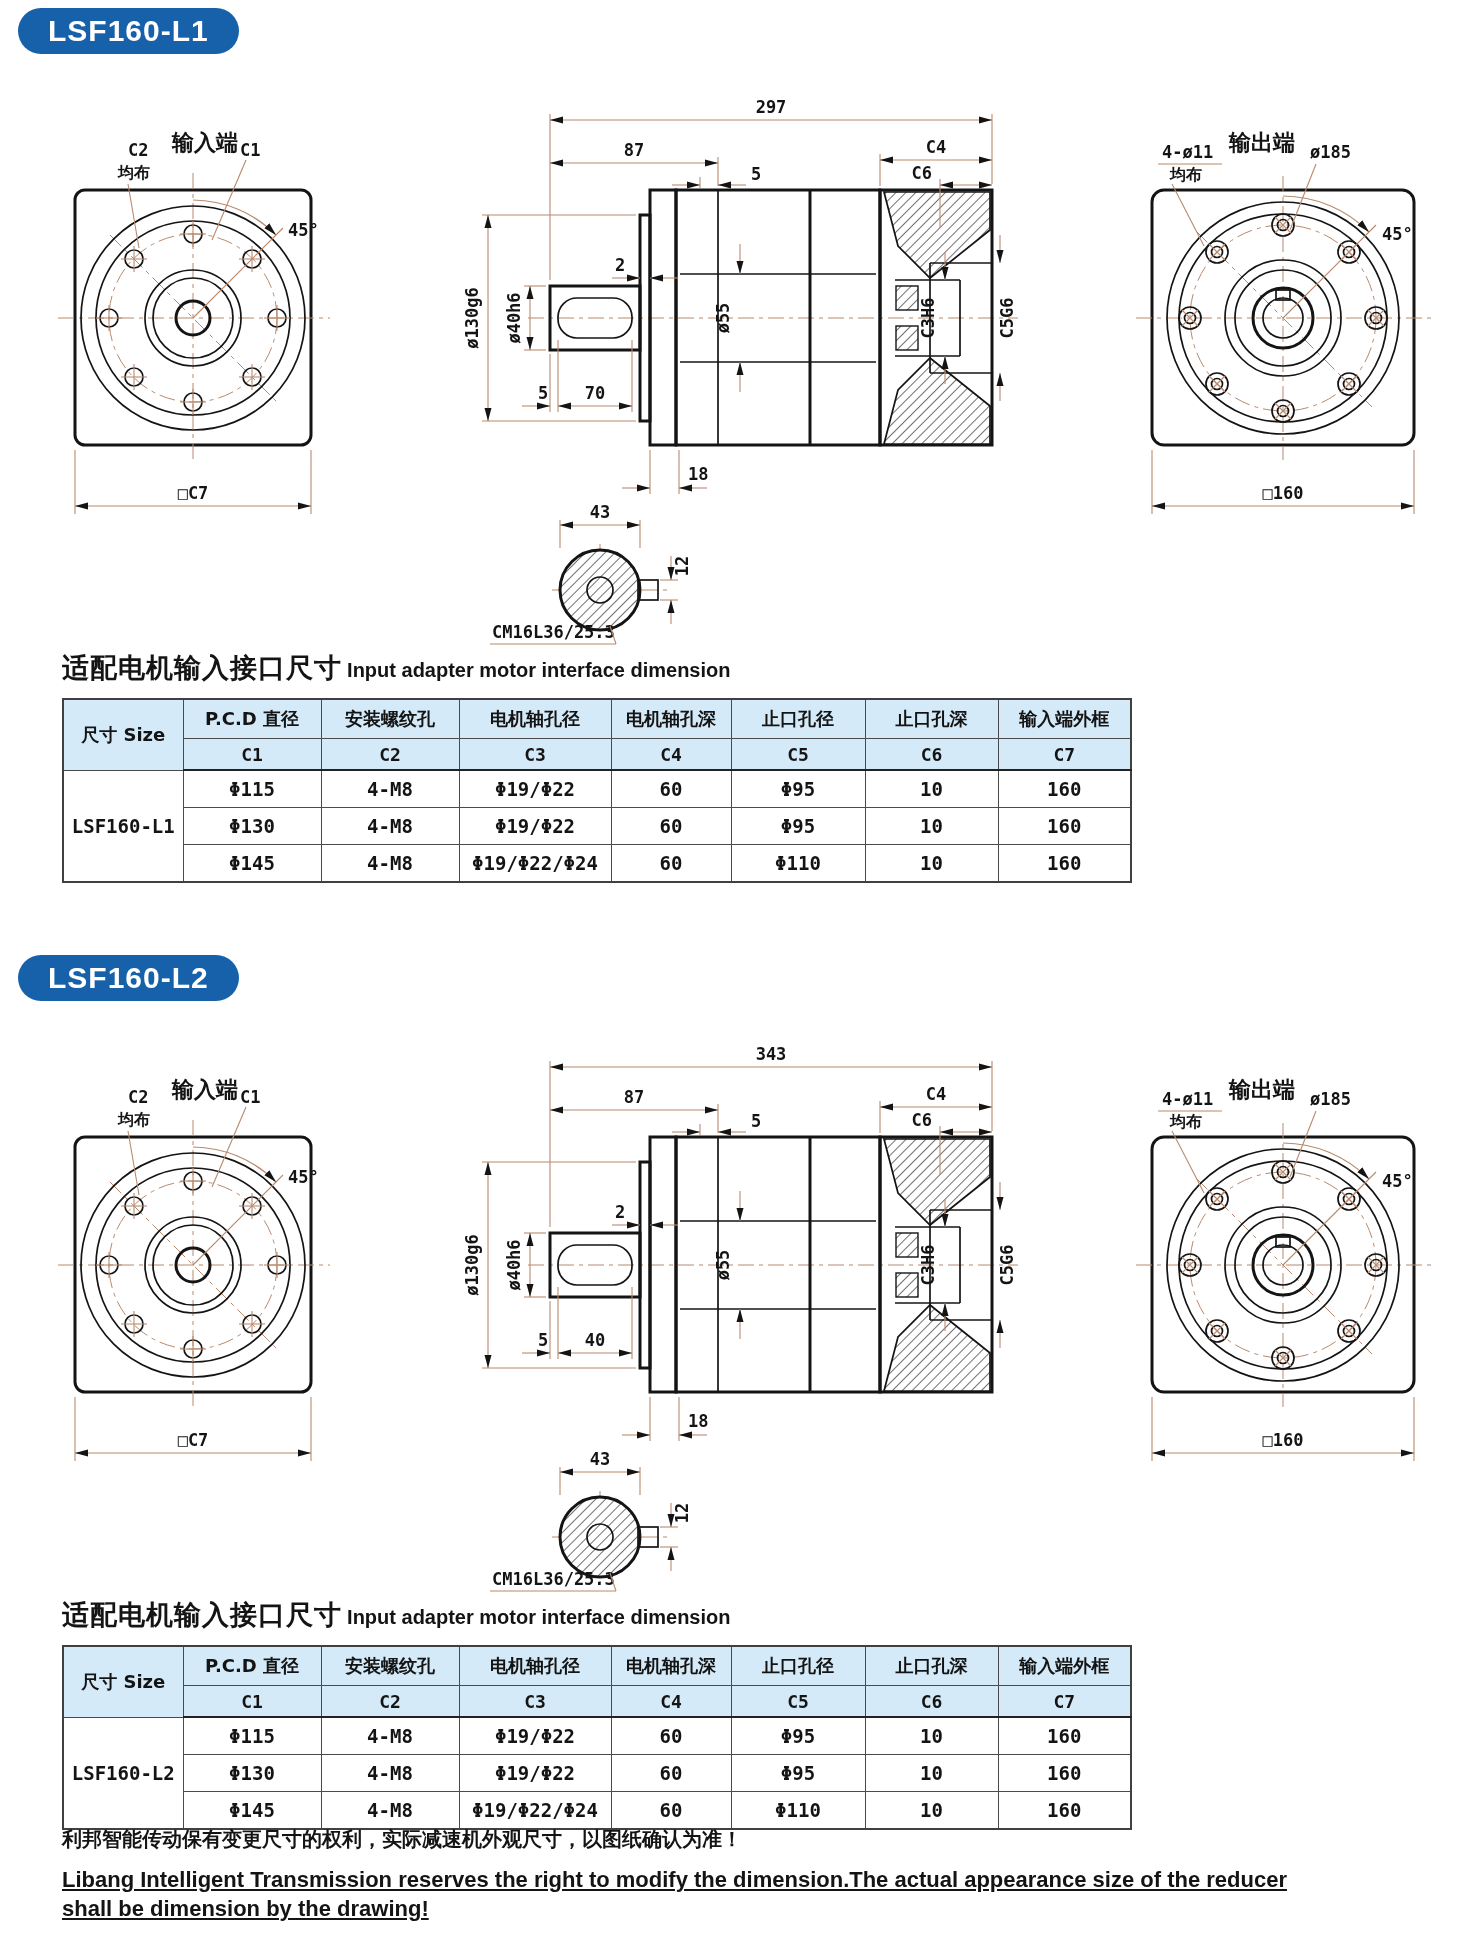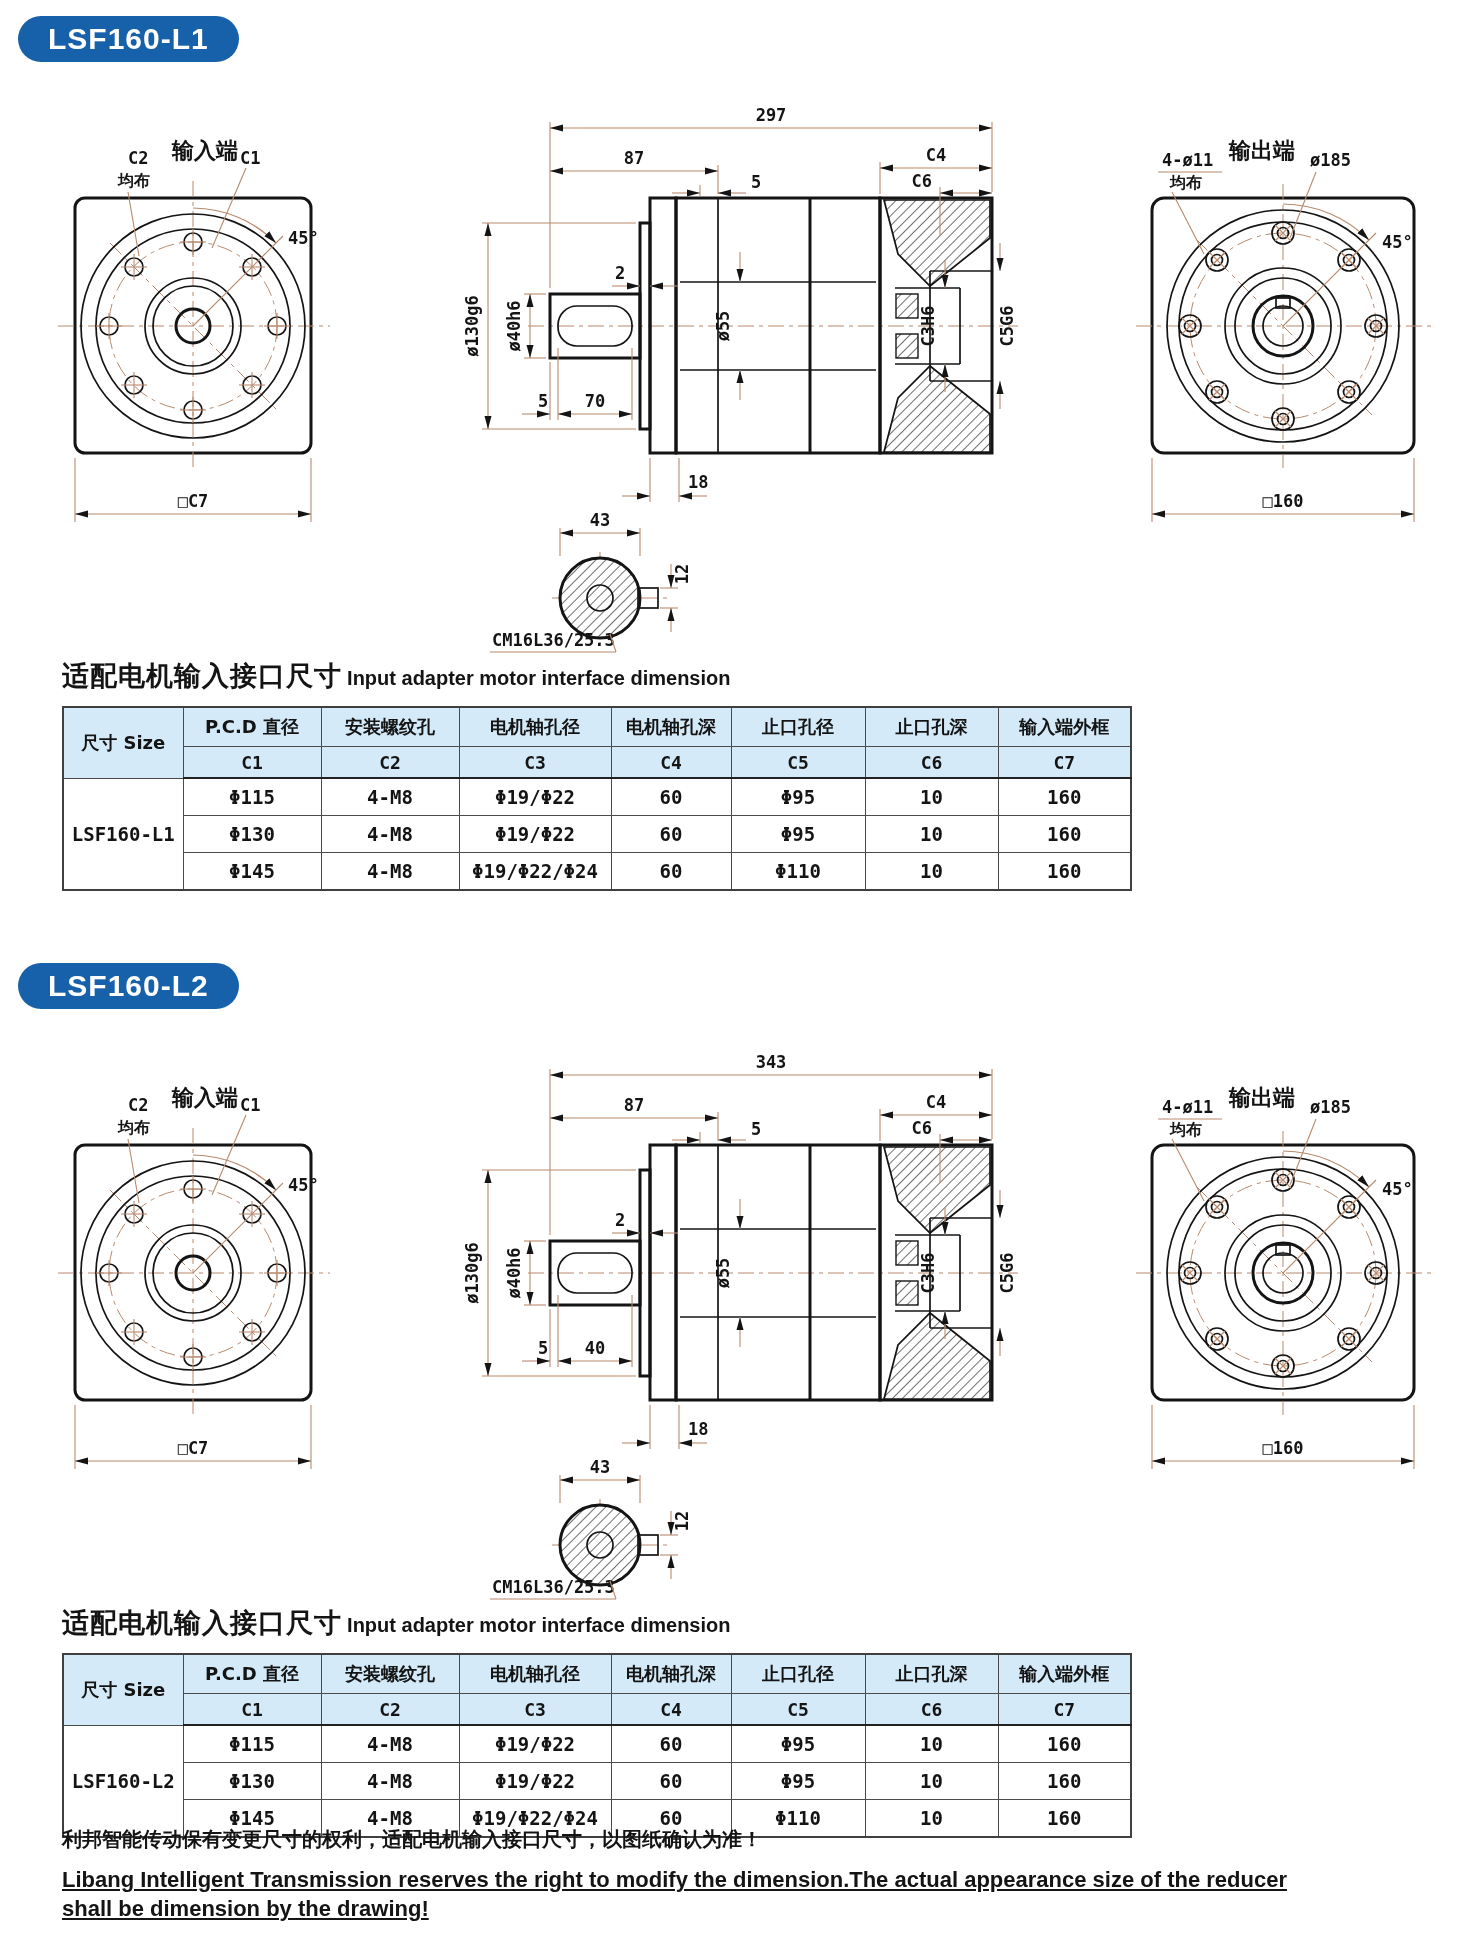--- a/index.html
+++ b/index.html
@@ -1,18 +1,18 @@
 <!DOCTYPE html>
 <html><head>
 <meta charset="utf-8">
 <style>
   html,body{margin:0;padding:0;}
   body{width:1457px;height:1939px;background:#ffffff;position:relative;overflow:hidden;
        font-family:"DejaVu Sans",sans-serif;color:#141414;}
-  #sections{position:absolute;top:8px;left:0;width:1230px;}
+  #sections{position:absolute;top:0;left:0;width:1230px;}
   .sec{position:relative;width:1457px;height:947px;}
   .badge{position:absolute;top:8px;left:18px;display:inline-block;background:#1661A9;color:#fff;
          font:bold 30px "Liberation Sans",sans-serif;letter-spacing:1px;
          padding:3px 30px;border-radius:26px;line-height:40px;}
   .drawing{position:absolute;top:78px;left:0;}
   
   .ol{stroke:#141414;stroke-width:3;fill:none;}
   .om{stroke:#141414;stroke-width:1.7;fill:none;}
   .dim{stroke:#b98a6d;stroke-width:1.1;fill:none;}
   .cl{stroke:#b98a6d;stroke-width:1;fill:none;stroke-dasharray:16 5 4 5;}
@@ -561,16 +561,16 @@
           <td>10</td>
           <td>160</td>
         </tr>
         </tbody>
       </table>
     </div>
   </section>
 </div>
 
 <div id="footer">
-  <div class="f-cn">利邦智能传动保有变更尺寸的权利，适配电机输入接口尺寸，以图纸确认为准！</div>
+  <div class="f-cn">利邦智能传动保有变更尺寸的权利，实际减速机外观尺寸，以图纸确认为准！</div>
   <div class="f-en">Libang Intelligent Transmission reserves the right to modify the dimension.The actual appearance size of the reducer</div>
   <div class="f-en">shall be dimension by the drawing!</div>
 </div>
 
 </body></html>

